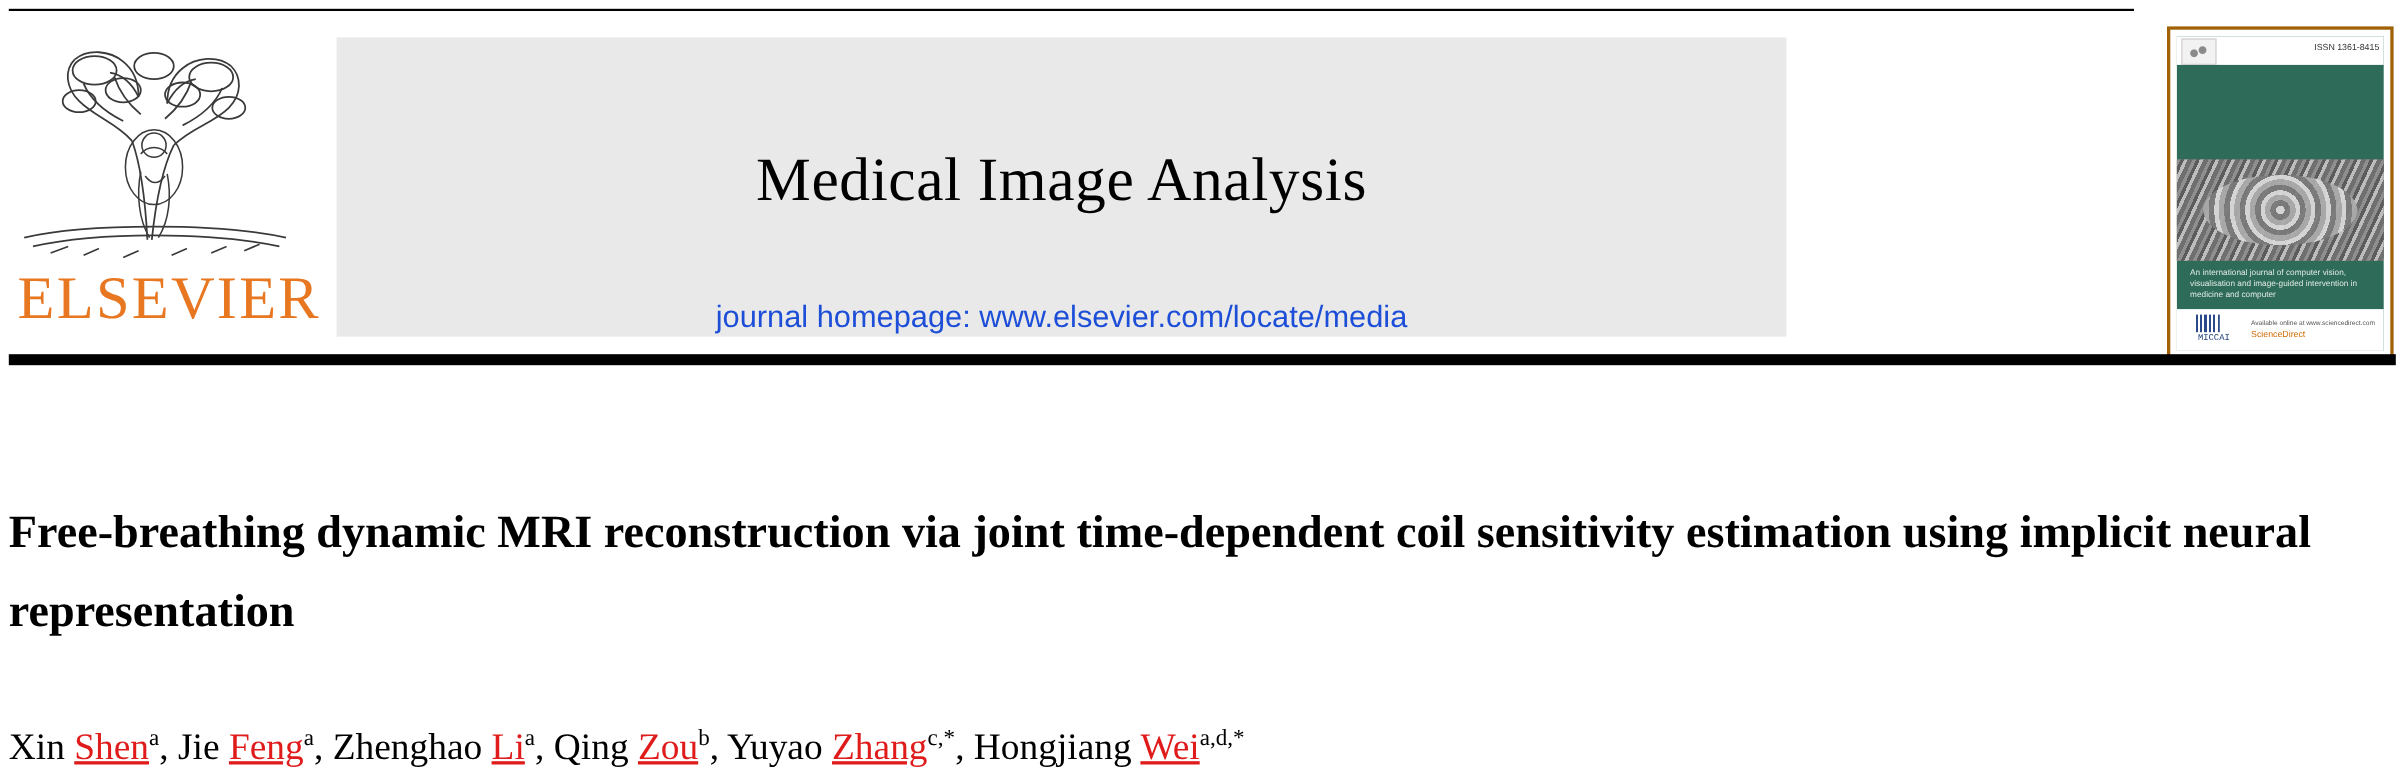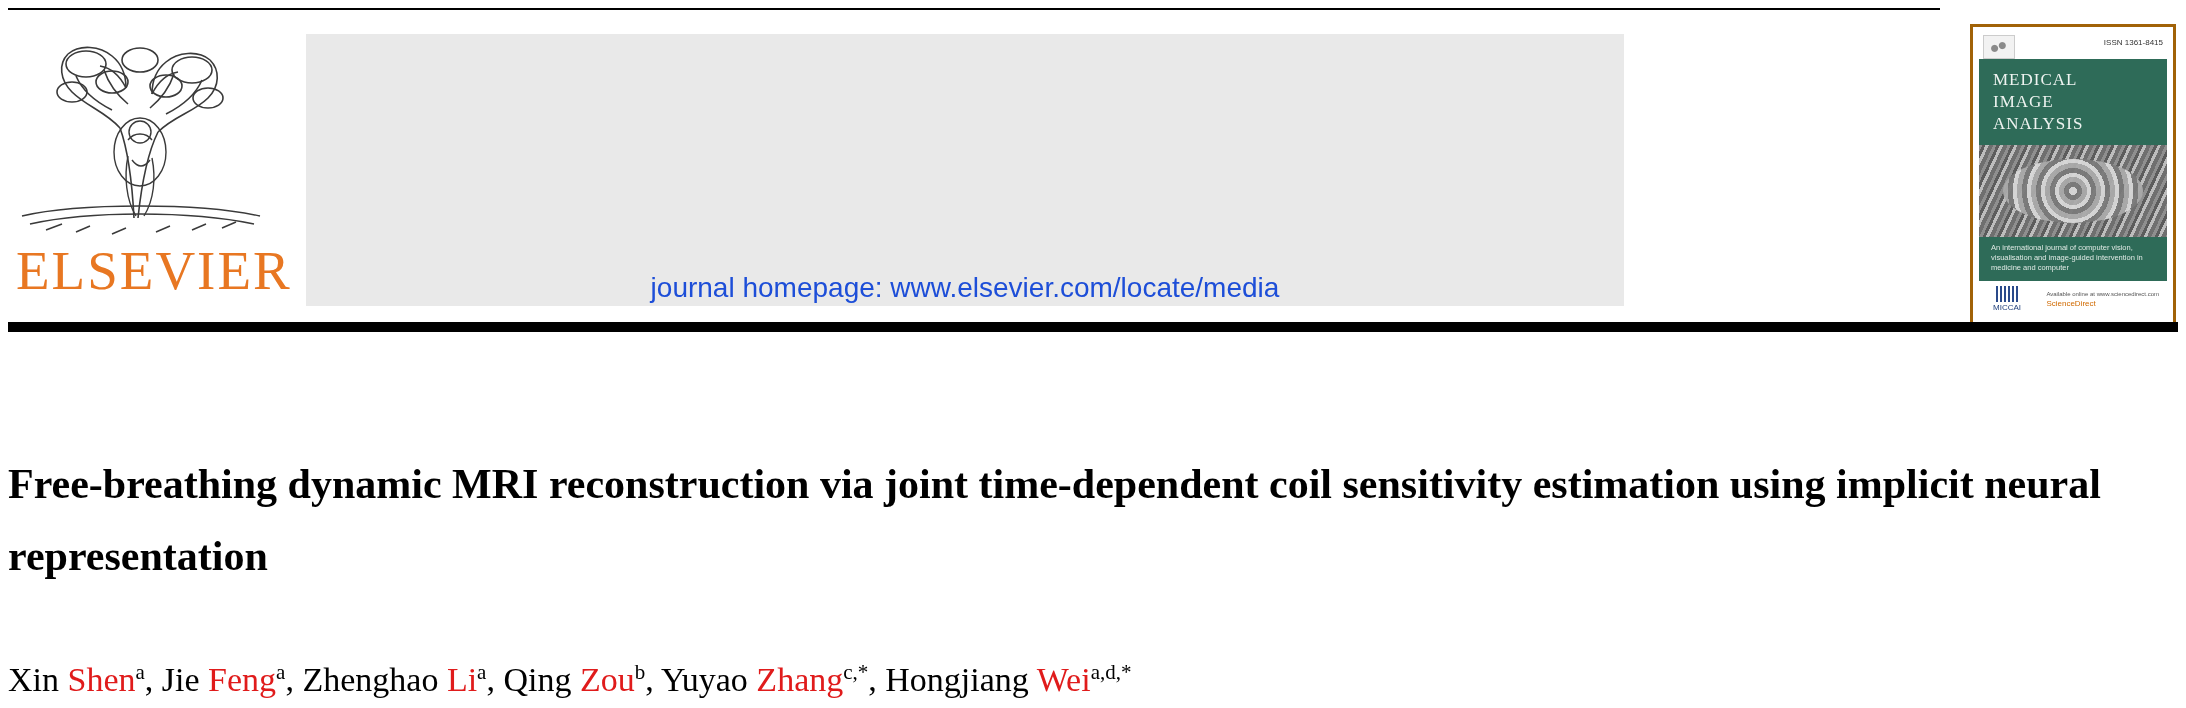--- a/index.html
+++ b/index.html
@@ -215,24 +215,24 @@
     width: 188px;
     height: 38px;
     background: #ffffff;
   }
   .cover-miccai {
     position: absolute;
     left: 8px;
     top: 4px;
     width: 40px;
     height: 30px;
-    font-family: Liberation Sans, sans-serif;
+    font-family: Liberation Mono, monospace;
     font-size: 8px;
     color: #1f3f7a;
-    text-align: center;
+    text-align: right;
     line-height: 10px;
   }
   .cover-miccai-mark {
     width: 22px;
     height: 16px;
     margin: 1px auto 1px auto;
     background: repeating-linear-gradient(90deg, #2a4a8a 0 2px, #ffffff 2px 4px);
   }
   .cover-sd {
     position: absolute;
@@ -275,20 +275,21 @@
   }
   .authors {
     margin-top: 66px;
     font-family: "Liberation Serif", serif;
     font-size: 34px;
     color: #000000;
     line-height: 44px;
   }
   .authors .surname {
     color: #e01b1b;
+    text-decoration: underline;
   }
   .authors sup {
     font-size: 21px;
     vertical-align: super;
     line-height: 0;
   }
 </style>
 </head>
 <body>
 
@@ -338,33 +339,29 @@
           <path d="M96 214 L110 208"></path>
           <path d="M140 212 L154 206"></path>
           <path d="M176 210 L190 204"></path>
           <path d="M206 208 L220 202"></path>
         </g>
       </svg>
       <div class="elsevier-word">ELSEVIER</div>
     </div>
 
     <div class="journal-band">
+      <div class="journal-title">Medical Image Analysis</div>
       <div class="homepage-line">journal homepage: www.elsevier.com/locate/media</div>
     </div>
 
     <div class="cover">
       <div class="cover-inner">
         <div class="cover-topbar">
           <div class="cover-elsevier-mark"></div>
           <div class="cover-issn">ISSN 1361-8415</div>
-        </div>
-        <div class="cover-title">
-          <div>MEDICAL</div>
-          <div>IMAGE</div>
-          <div>ANALYSIS</div>
         </div>
         <div class="cover-image"></div>
         <div class="cover-caption">An international journal of computer vision, visualisation and image-guided intervention in medicine and computer</div>
         <div class="cover-bottom">
           <div class="cover-miccai">
             <div class="cover-miccai-mark"></div>
             <span>MICCAI</span>
           </div>
           <div class="cover-sd">
             <small>Available online at www.sciencedirect.com</small>

